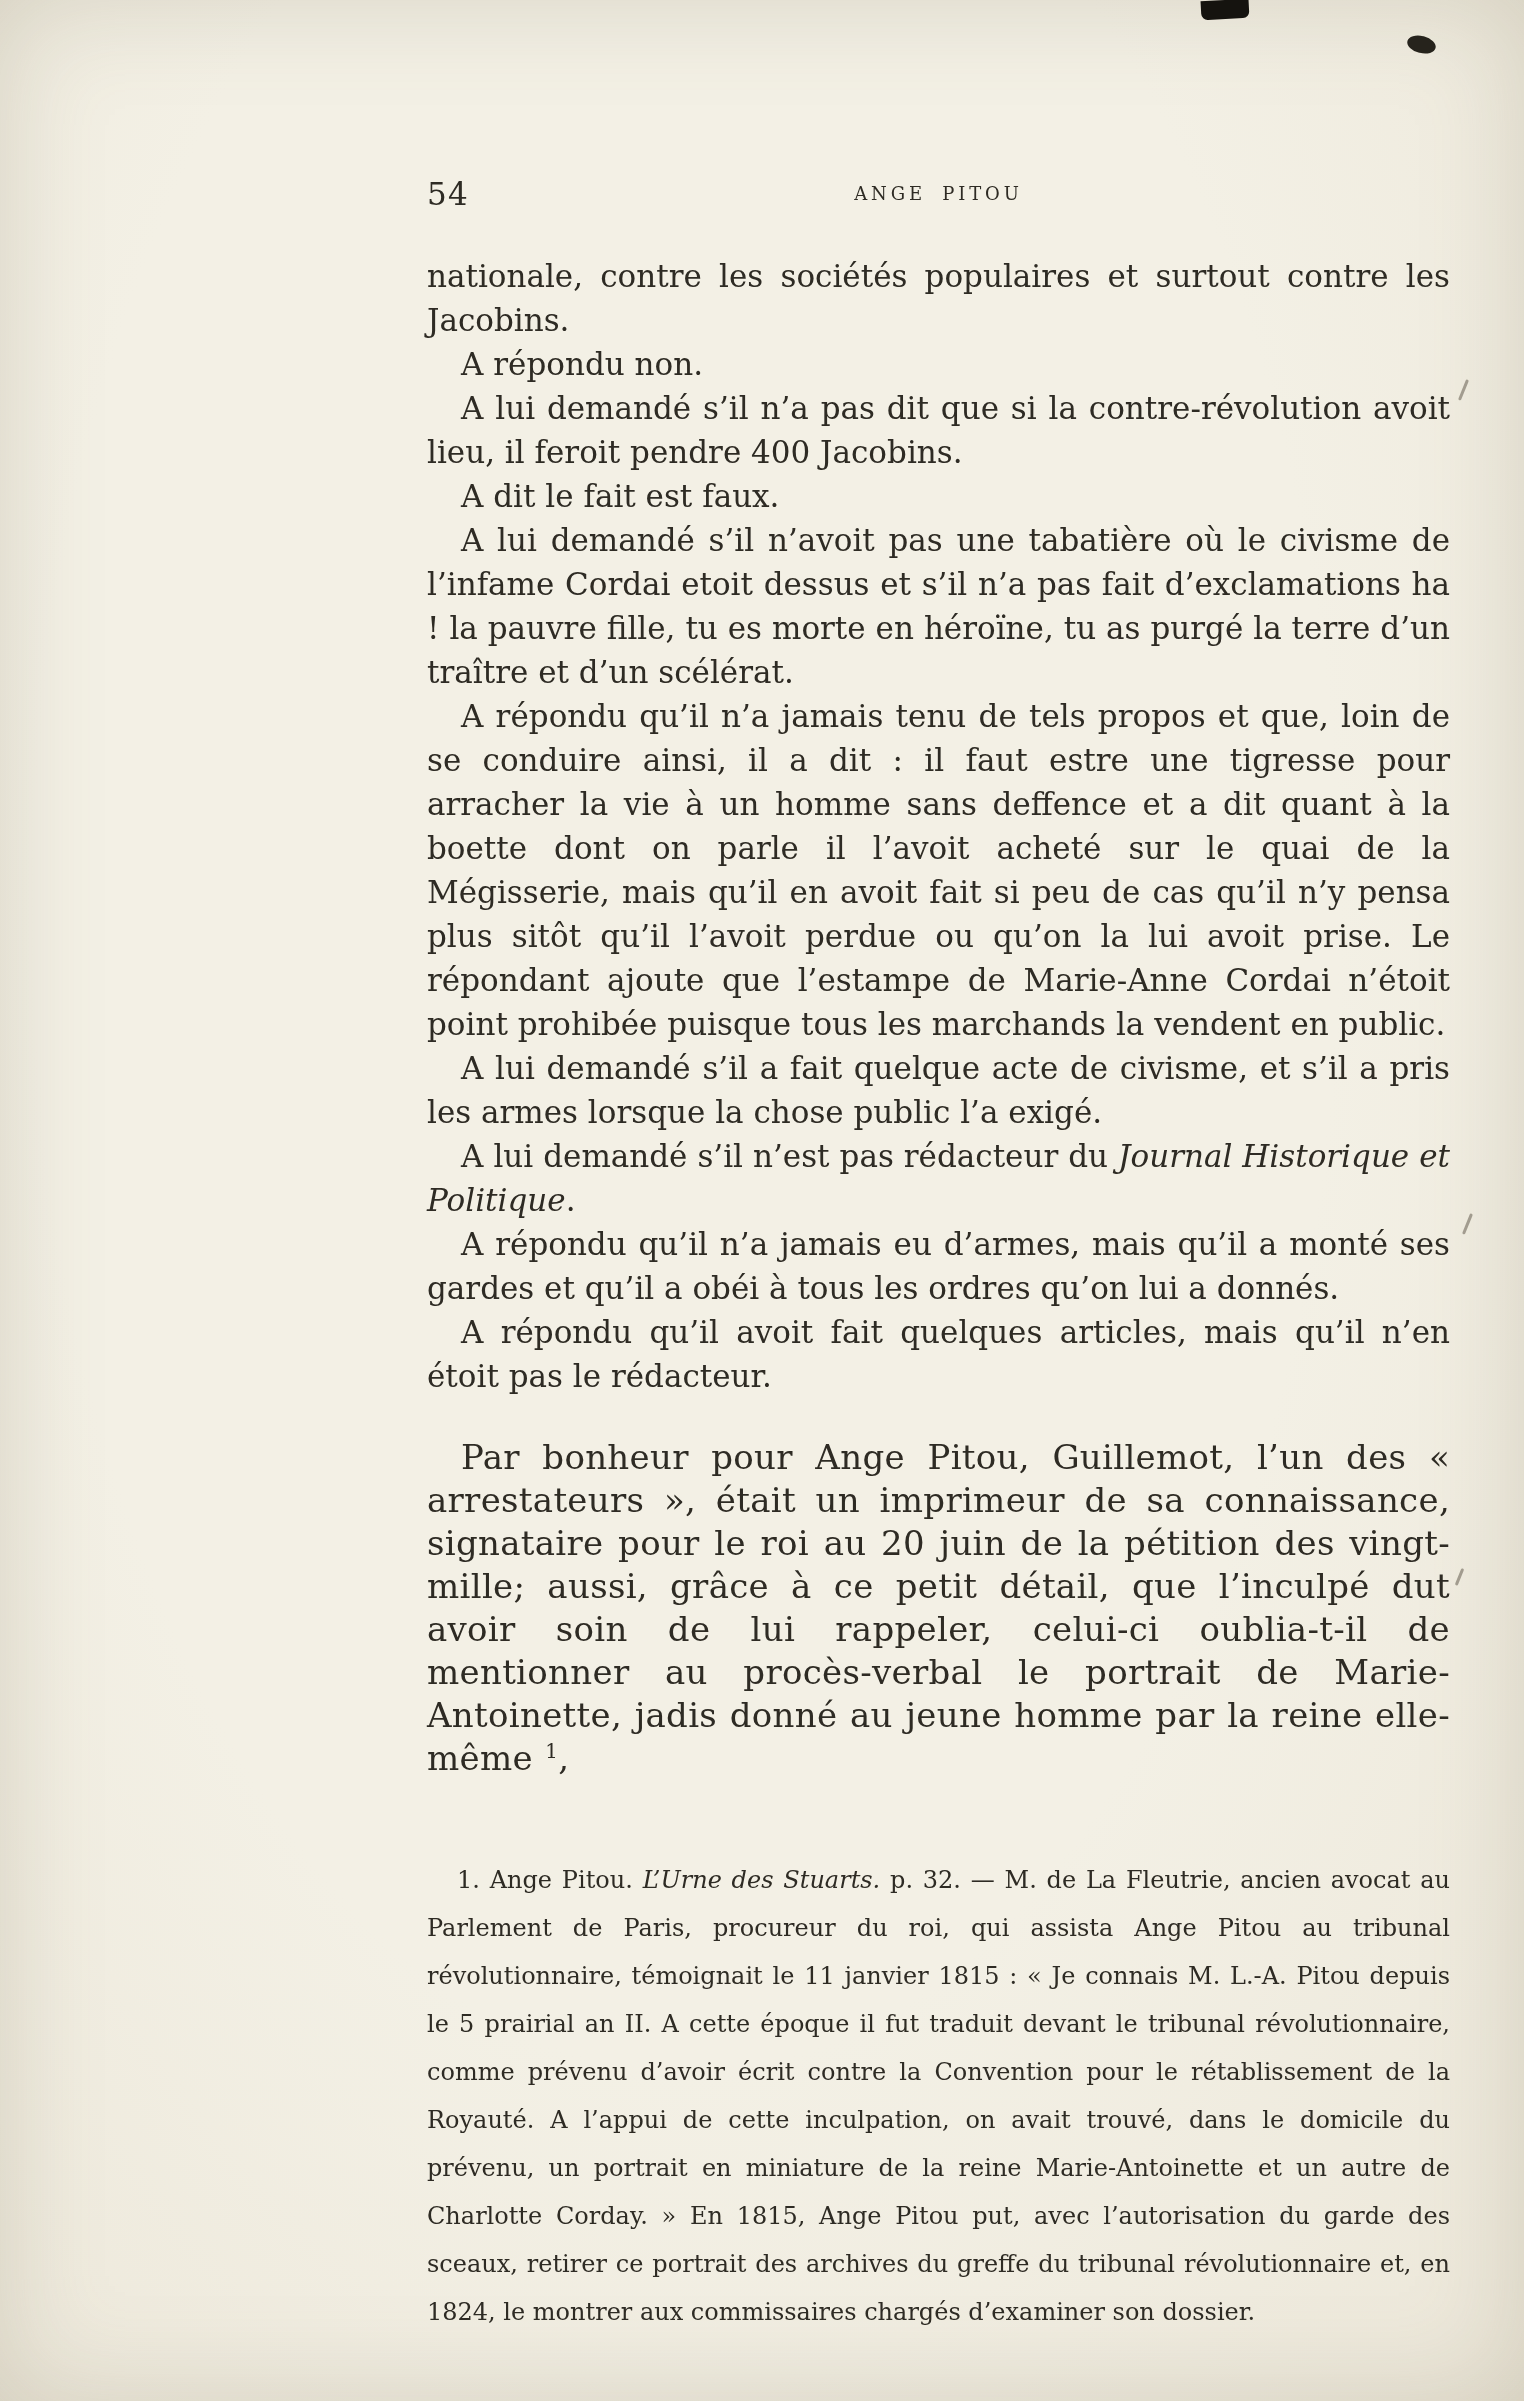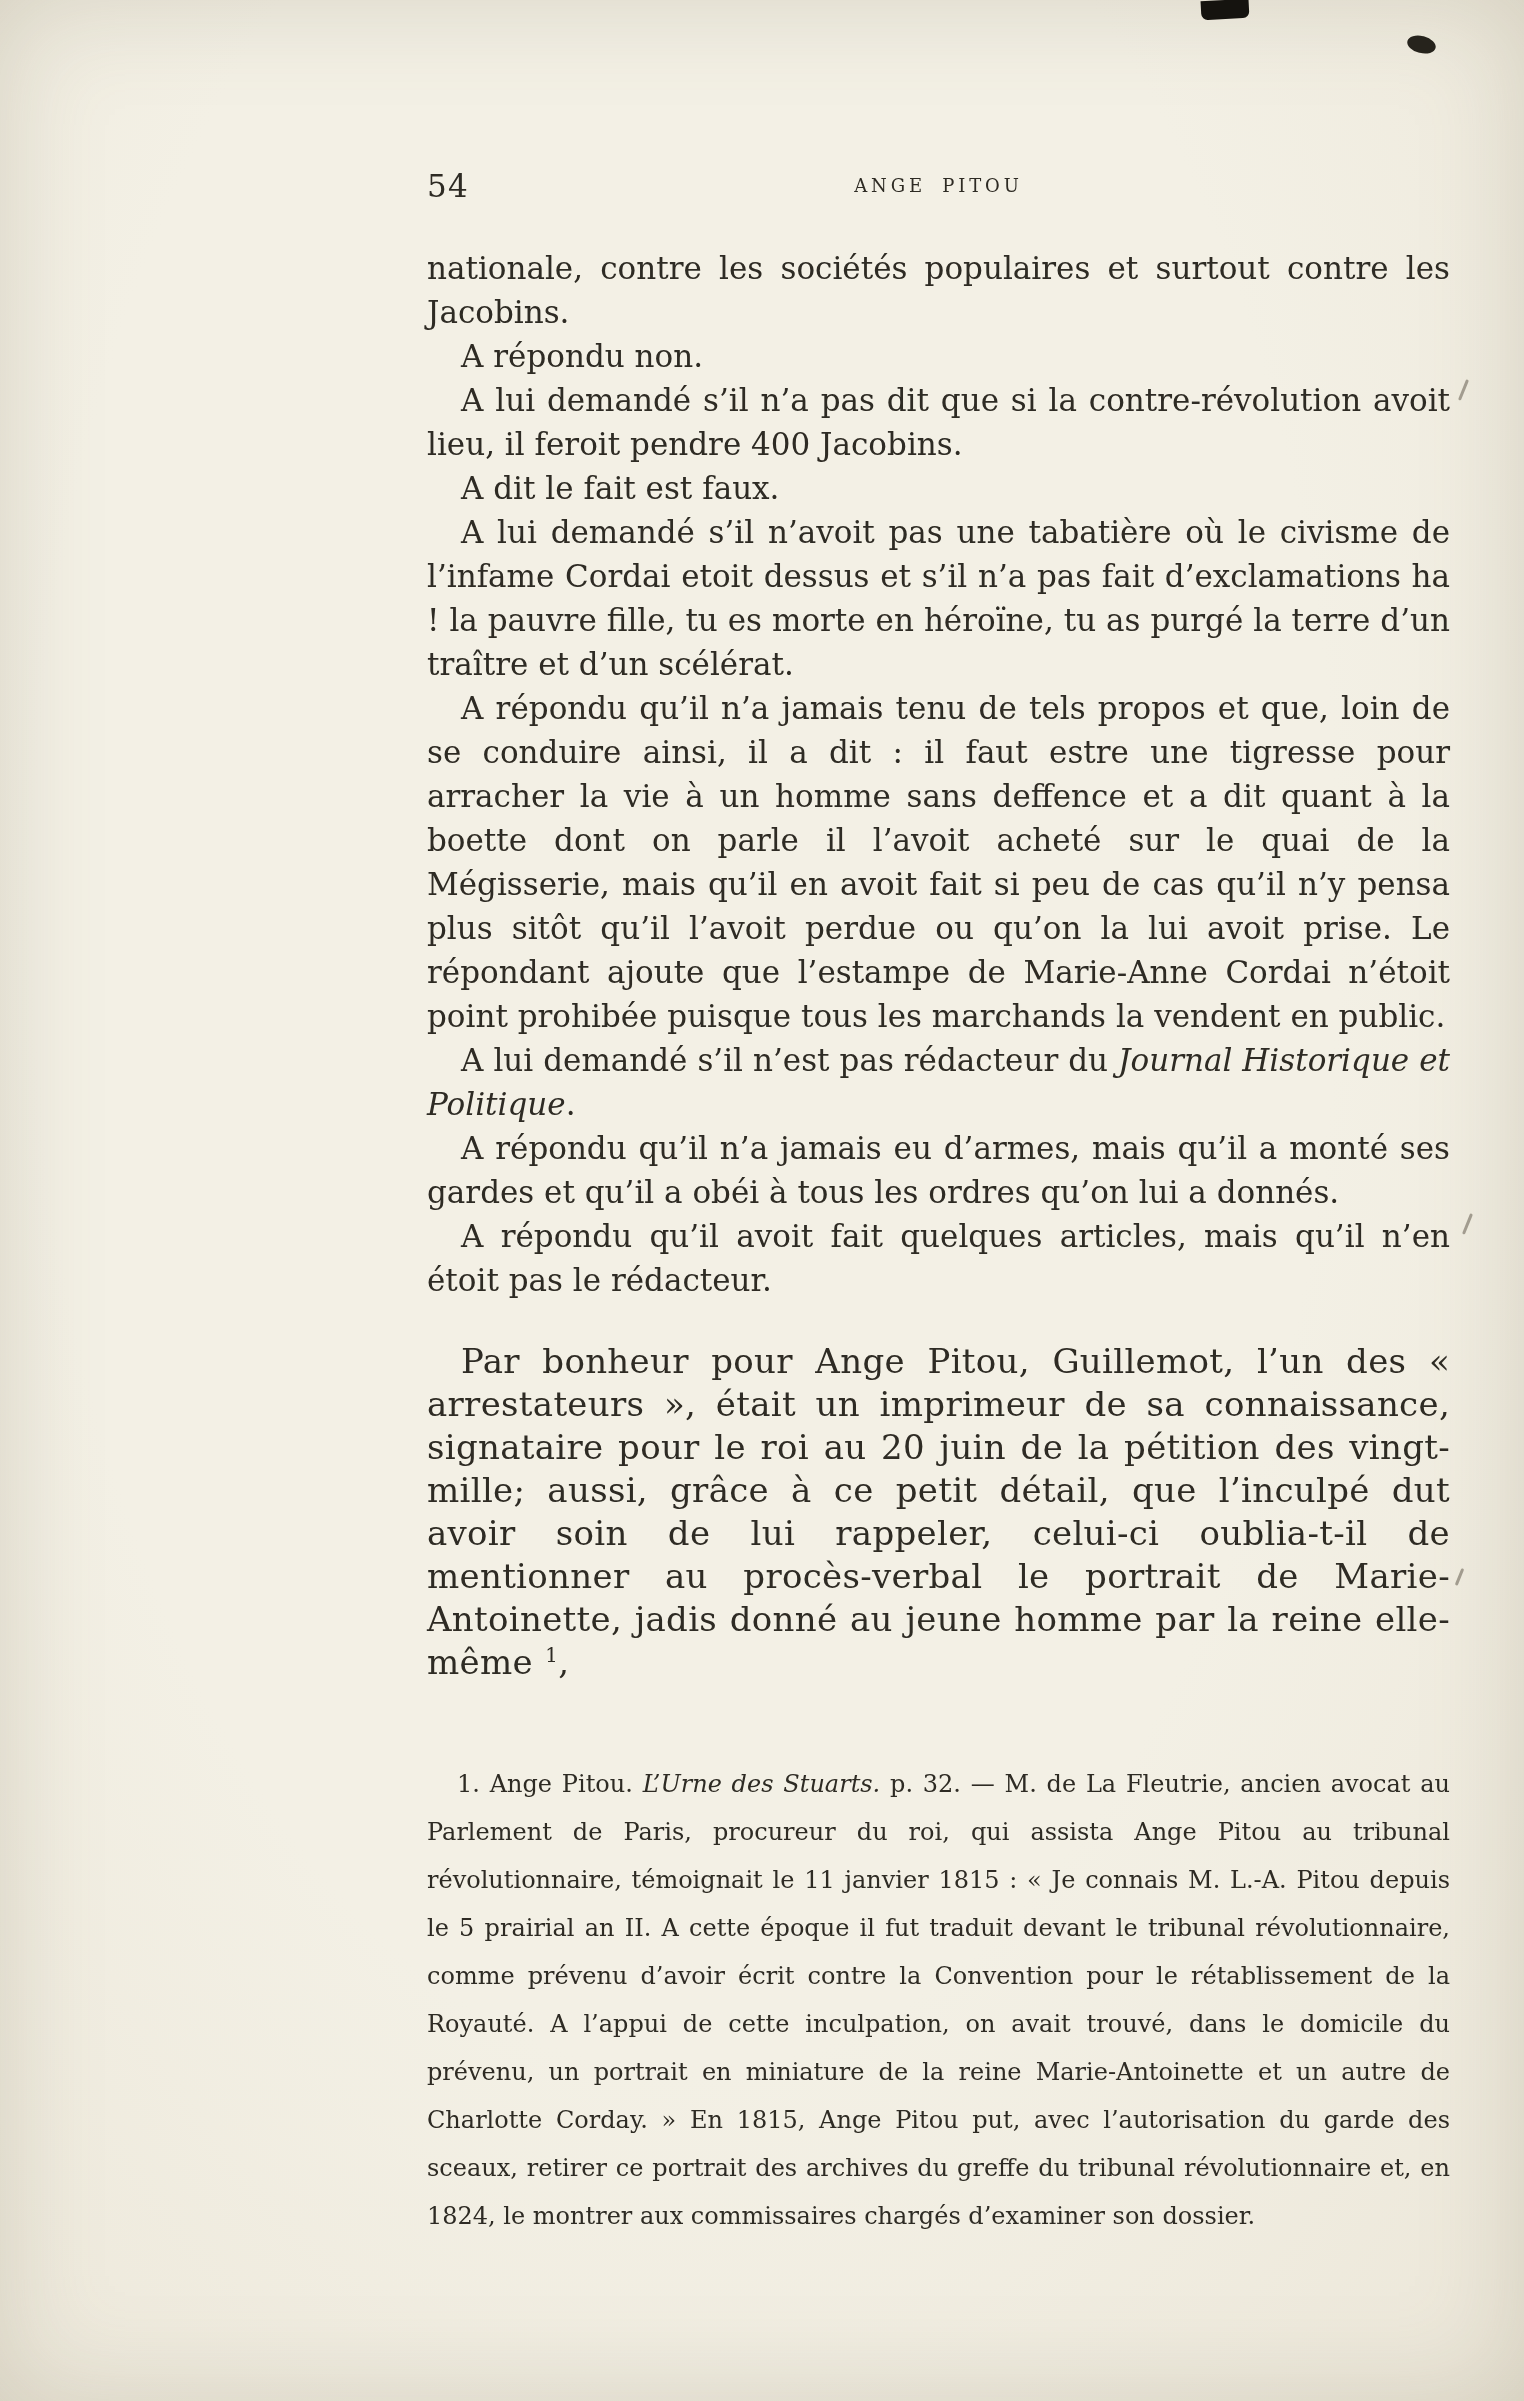--- a/index.html
+++ b/index.html
@@ -32,21 +32,21 @@
     transform: rotate(22deg);
     border-radius: 1.9px;
   }
   .scan-mark.m1 { left: 1462px; top: 379px; }
   .scan-mark.m2 { left: 1466px; top: 1213px; }
   .scan-mark.m3 { left: 1458px; top: 1568px; height: 18px; }
 
   .content {
     position: absolute;
     left: 427px;
-    top: 168px;
+    top: 176px;
     width: 1023px;
   }
   .page-header {
     position: relative;
     height: 47px;
   }
   .pagenum {
     position: absolute;
     left: 0;
     top: 0;
@@ -113,20 +113,21 @@
       <span class="runtitle">ANGE PITOU</span>
     </div>
 
     <div class="body-text">
         <p class="no-indent"><span>nationale, contre les sociétés populaires et surtout contre les Jacobins.</span></p>
         <p><span>A répondu non.</span></p>
         <p><span>A lui demandé s’il n’a pas dit que si la contre-révolution avoit lieu, il feroit pendre 400 Jacobins.</span></p>
         <p><span>A dit le fait est faux.</span></p>
         <p><span>A lui demandé s’il n’avoit pas une tabatière où le civisme de l’infame Cordai etoit dessus et s’il n’a pas fait d’exclamations ha ! la pauvre fille, tu es morte en héroïne, tu as purgé la terre d’un traître et d’un scélérat.</span></p>
         <p><span>A répondu qu’il n’a jamais tenu de tels propos et que, loin de se conduire ainsi, il a dit : il faut estre une tigresse pour arracher la vie à un homme sans deffence et a dit quant à la boette dont on parle il l’avoit acheté sur le quai de la Mégisserie, mais qu’il en avoit fait si peu de cas qu’il n’y pensa plus sitôt qu’il l’avoit perdue ou qu’on la lui avoit prise. Le répondant ajoute que l’estampe de Marie-Anne Cordai n’étoit point prohibée puisque tous les marchands la vendent en public.</span></p>
+        <p><span>A lui demandé s’il a fait quelque acte de civisme, et s’il a pris les armes lorsque la chose public l’a exigé.</span></p>
         <p><span>A lui demandé s’il n’est pas rédacteur du </span><span class="italic">Journal Historique et Politique</span><span>.</span></p>
         <p><span>A répondu qu’il n’a jamais eu d’armes, mais qu’il a monté ses gardes et qu’il a obéi à tous les ordres qu’on lui a donnés.</span></p>
         <p><span>A répondu qu’il avoit fait quelques articles, mais qu’il n’en étoit pas le rédacteur.</span></p>
         <p class="space-before lead"><span>Par bonheur pour Ange Pitou, Guillemot, l’un des « arrestateurs », était un imprimeur de sa connaissance, signataire pour le roi au 20 juin de la pétition des vingt-mille; aussi, grâce à ce petit détail, que l’inculpé dut avoir soin de lui rappeler, celui-ci oublia-t-il de mentionner au procès-verbal le portrait de Marie-Antoinette, jadis donné au jeune homme par la reine elle-même </span><sup class="fnref">1</sup><span>,</span></p>
       </div>
 
     <div class="footnotes">
         <p><span>1. Ange Pitou. </span><span class="italic">L’Urne des Stuarts.</span><span> p. 32. — M. de La Fleutrie, ancien avocat au Parlement de Paris, procureur du roi, qui assista Ange Pitou au tribunal révolutionnaire, témoignait le 11 janvier 1815 : « Je connais M. L.-A. Pitou depuis le 5 prairial an II. A cette époque il fut traduit devant le tribunal révolutionnaire, comme prévenu d’avoir écrit contre la Convention pour le rétablissement de la Royauté. A l’appui de cette inculpation, on avait trouvé, dans le domicile du prévenu, un portrait en miniature de la reine Marie-Antoinette et un autre de Charlotte Corday. » En 1815, Ange Pitou put, avec l’autorisation du garde des sceaux, retirer ce portrait des archives du greffe du tribunal révolutionnaire et, en 1824, le montrer aux commissaires chargés d’examiner son dossier.</span></p>
       </div>
   </div>

